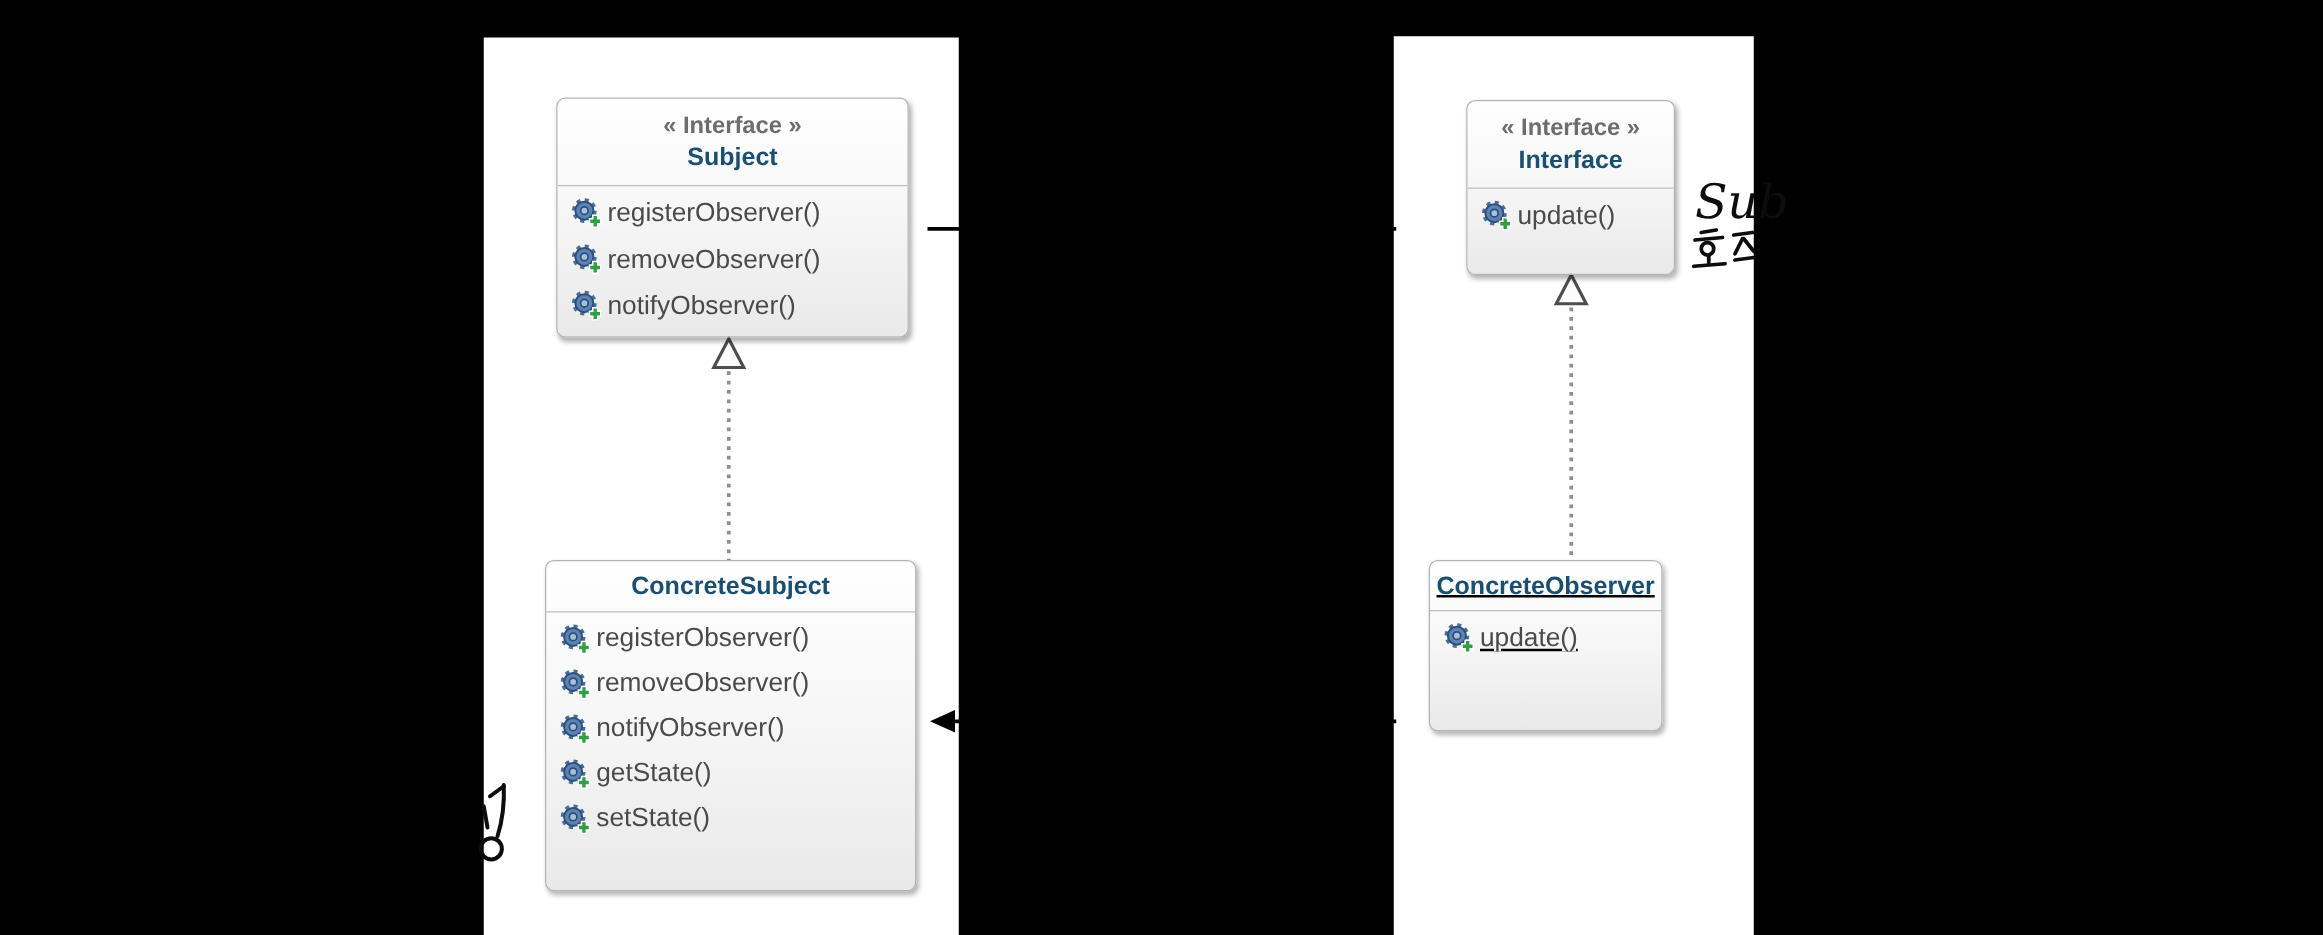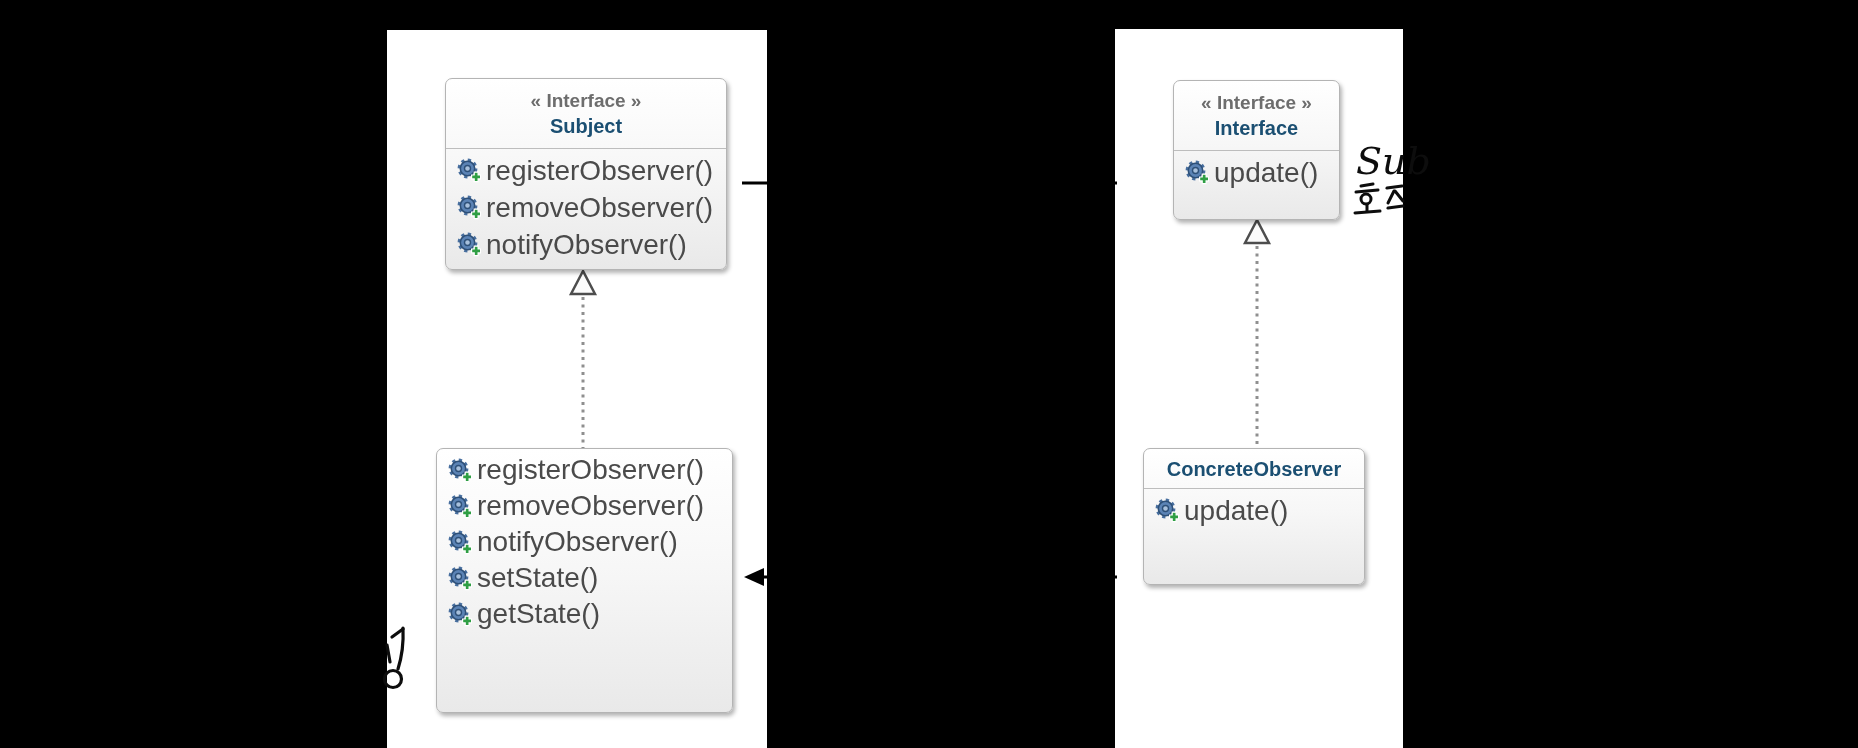--- a/index.html
+++ b/index.html
@@ -14,30 +14,30 @@
   .uml-box{position:absolute;box-sizing:border-box;border:1.5px solid #b4b4b4;border-radius:7px;
            background:linear-gradient(180deg,#ffffff 0%,#f7f7f7 45%,#e9e9e9 100%);
            box-shadow:2px 3px 4px rgba(0,0,0,0.30);z-index:3;}
   .uml-header{box-sizing:border-box;display:flex;flex-direction:column;align-items:center;
               justify-content:center;border-bottom:1.5px solid #bdbdbd;}
   .stereotype{font-size:19px;font-weight:bold;color:#6d6d6d;line-height:24px;}
   .class-name{font-size:20px;font-weight:bold;color:#1b4f72;line-height:26px;}
   .uml-methods{padding-top:3px;}
   .method-row{display:flex;align-items:center;height:37px;padding-left:11px;}
   .method-row .gear-icon{width:24px;height:25px;margin-right:5px;flex:0 0 auto;}
-  .method-label{font-size:28px;color:#4a4a4a;white-space:nowrap;}
+  .method-label{font-size:21px;color:#4a4a4a;white-space:nowrap;}
 
   #box-subject{left:445px;top:78px;width:282px;height:192px;}
   #box-subject .uml-header{height:70px;}
   #box-concrete-subject{left:436px;top:448px;width:297px;height:265px;}
   #box-concrete-subject .uml-header{height:41px;}
   #box-concrete-subject .method-row{height:36px;}
   #box-observer{left:1173px;top:80px;width:167px;height:140px;}
   #box-observer .uml-header{height:70px;}
-  #box-concrete-observer{left:1143px;top:448px;width:222px;height:137px;}
+  #box-concrete-observer{left:1143px;top:448px;width:187px;height:137px;text-decoration:underline;}
   #box-concrete-observer .uml-header{height:40px;}
 
   .hw-latin{font-family:"DejaVu Serif", serif;font-style:italic;font-size:38px;fill:#0d0d0d;}
 </style>
 </head>
 <body>
 
 <div class="stage">
 
   <div class="panel panel-left"></div>
@@ -90,20 +90,23 @@
             <circle cx="10.5" cy="10.5" r="7.2" fill="#5b83b5" stroke="#2e5078" stroke-width="1.6"></circle>
             <circle cx="10.5" cy="10.5" r="3" fill="#a8c0dc" stroke="#2e5078" stroke-width="1.4"></circle>
             <path d="M17.2 14.2 h3.9 v2.8 h2.5 v3.9 h-2.5 v2.8 h-3.9 v-2.8 h-2.6 v-3.9 h2.6 z" fill="#2f9e44" stroke="#ffffff" stroke-width="1.2"></path>
           </svg>
           <span class="method-label">notifyObserver()</span>
         </div>
       </div>
   </div>
 
   <div class="uml-box" id="box-concrete-subject">
+    <div class="uml-header">
+      <div class="class-name">ConcreteSubject</div>
+    </div>
     <div class="uml-methods">
 
         <div class="method-row">
           <svg class="gear-icon" viewBox="0 0 24 25">
             <circle cx="10.5" cy="10.5" r="7.6" fill="none" stroke="#486f9f" stroke-width="4.6" stroke-dasharray="2.9 3.07"></circle>
             <circle cx="10.5" cy="10.5" r="7.2" fill="#5b83b5" stroke="#2e5078" stroke-width="1.6"></circle>
             <circle cx="10.5" cy="10.5" r="3" fill="#a8c0dc" stroke="#2e5078" stroke-width="1.4"></circle>
             <path d="M17.2 14.2 h3.9 v2.8 h2.5 v3.9 h-2.5 v2.8 h-3.9 v-2.8 h-2.6 v-3.9 h2.6 z" fill="#2f9e44" stroke="#ffffff" stroke-width="1.2"></path>
           </svg>
           <span class="method-label">registerObserver()</span>
@@ -129,31 +132,31 @@
           <span class="method-label">notifyObserver()</span>
         </div>
 
         <div class="method-row">
           <svg class="gear-icon" viewBox="0 0 24 25">
             <circle cx="10.5" cy="10.5" r="7.6" fill="none" stroke="#486f9f" stroke-width="4.6" stroke-dasharray="2.9 3.07"></circle>
             <circle cx="10.5" cy="10.5" r="7.2" fill="#5b83b5" stroke="#2e5078" stroke-width="1.6"></circle>
             <circle cx="10.5" cy="10.5" r="3" fill="#a8c0dc" stroke="#2e5078" stroke-width="1.4"></circle>
             <path d="M17.2 14.2 h3.9 v2.8 h2.5 v3.9 h-2.5 v2.8 h-3.9 v-2.8 h-2.6 v-3.9 h2.6 z" fill="#2f9e44" stroke="#ffffff" stroke-width="1.2"></path>
           </svg>
+          <span class="method-label">getState()</span>
+        </div>
+
+        <div class="method-row">
+          <svg class="gear-icon" viewBox="0 0 24 25">
+            <circle cx="10.5" cy="10.5" r="7.6" fill="none" stroke="#486f9f" stroke-width="4.6" stroke-dasharray="2.9 3.07"></circle>
+            <circle cx="10.5" cy="10.5" r="7.2" fill="#5b83b5" stroke="#2e5078" stroke-width="1.6"></circle>
+            <circle cx="10.5" cy="10.5" r="3" fill="#a8c0dc" stroke="#2e5078" stroke-width="1.4"></circle>
+            <path d="M17.2 14.2 h3.9 v2.8 h2.5 v3.9 h-2.5 v2.8 h-3.9 v-2.8 h-2.6 v-3.9 h2.6 z" fill="#2f9e44" stroke="#ffffff" stroke-width="1.2"></path>
+          </svg>
           <span class="method-label">setState()</span>
-        </div>
-
-        <div class="method-row">
-          <svg class="gear-icon" viewBox="0 0 24 25">
-            <circle cx="10.5" cy="10.5" r="7.6" fill="none" stroke="#486f9f" stroke-width="4.6" stroke-dasharray="2.9 3.07"></circle>
-            <circle cx="10.5" cy="10.5" r="7.2" fill="#5b83b5" stroke="#2e5078" stroke-width="1.6"></circle>
-            <circle cx="10.5" cy="10.5" r="3" fill="#a8c0dc" stroke="#2e5078" stroke-width="1.4"></circle>
-            <path d="M17.2 14.2 h3.9 v2.8 h2.5 v3.9 h-2.5 v2.8 h-3.9 v-2.8 h-2.6 v-3.9 h2.6 z" fill="#2f9e44" stroke="#ffffff" stroke-width="1.2"></path>
-          </svg>
-          <span class="method-label">getState()</span>
         </div>
       </div>
   </div>
 
   <div class="uml-box" id="box-observer">
     <div class="uml-header">
       <div class="stereotype">« Interface »</div>
       <div class="class-name">Interface</div>
     </div>
     <div class="uml-methods">

